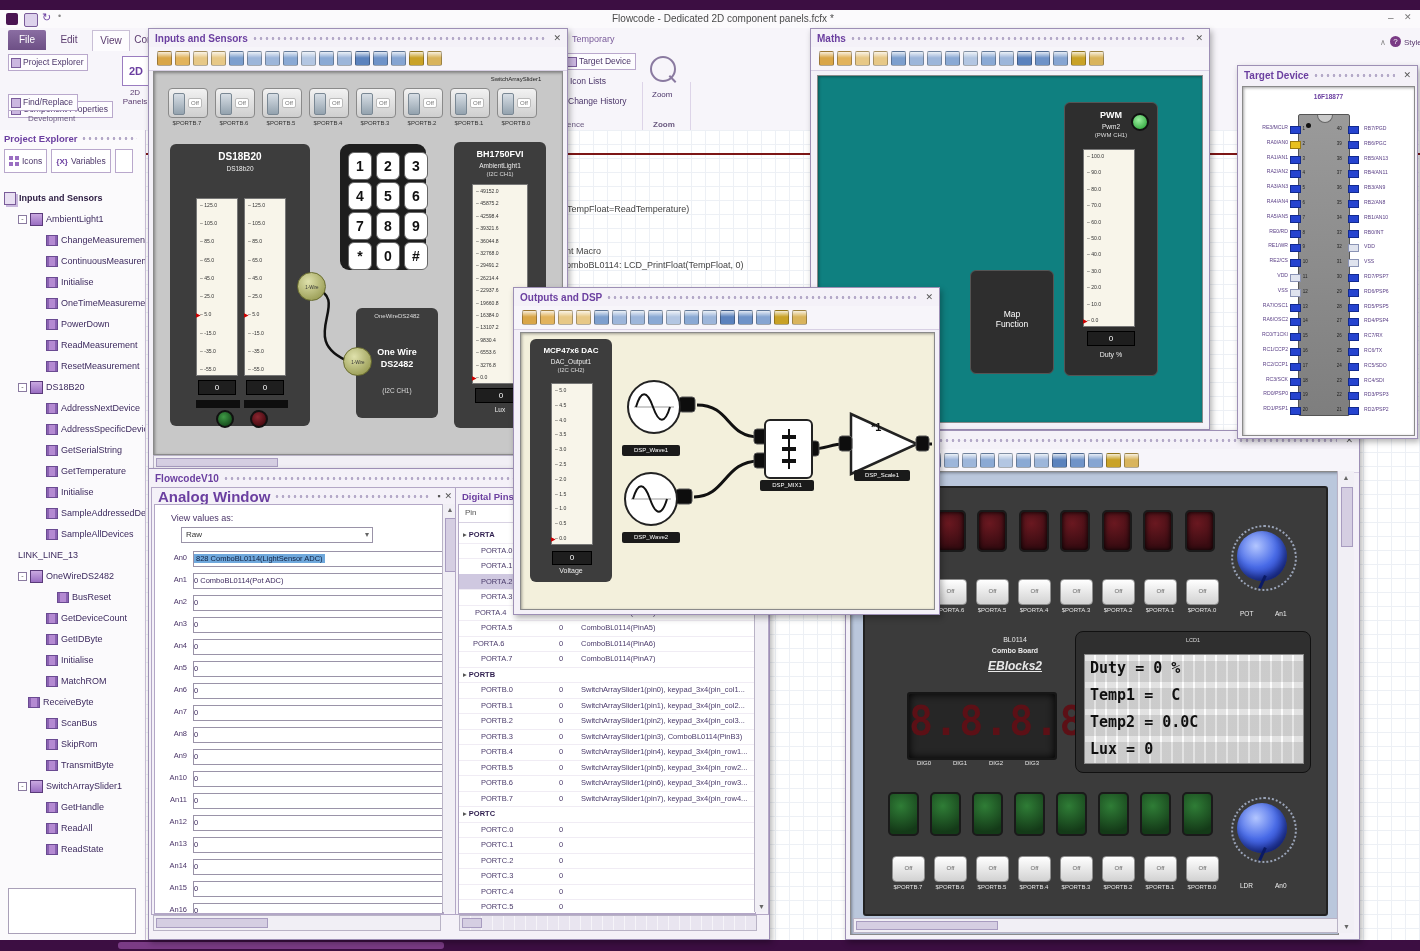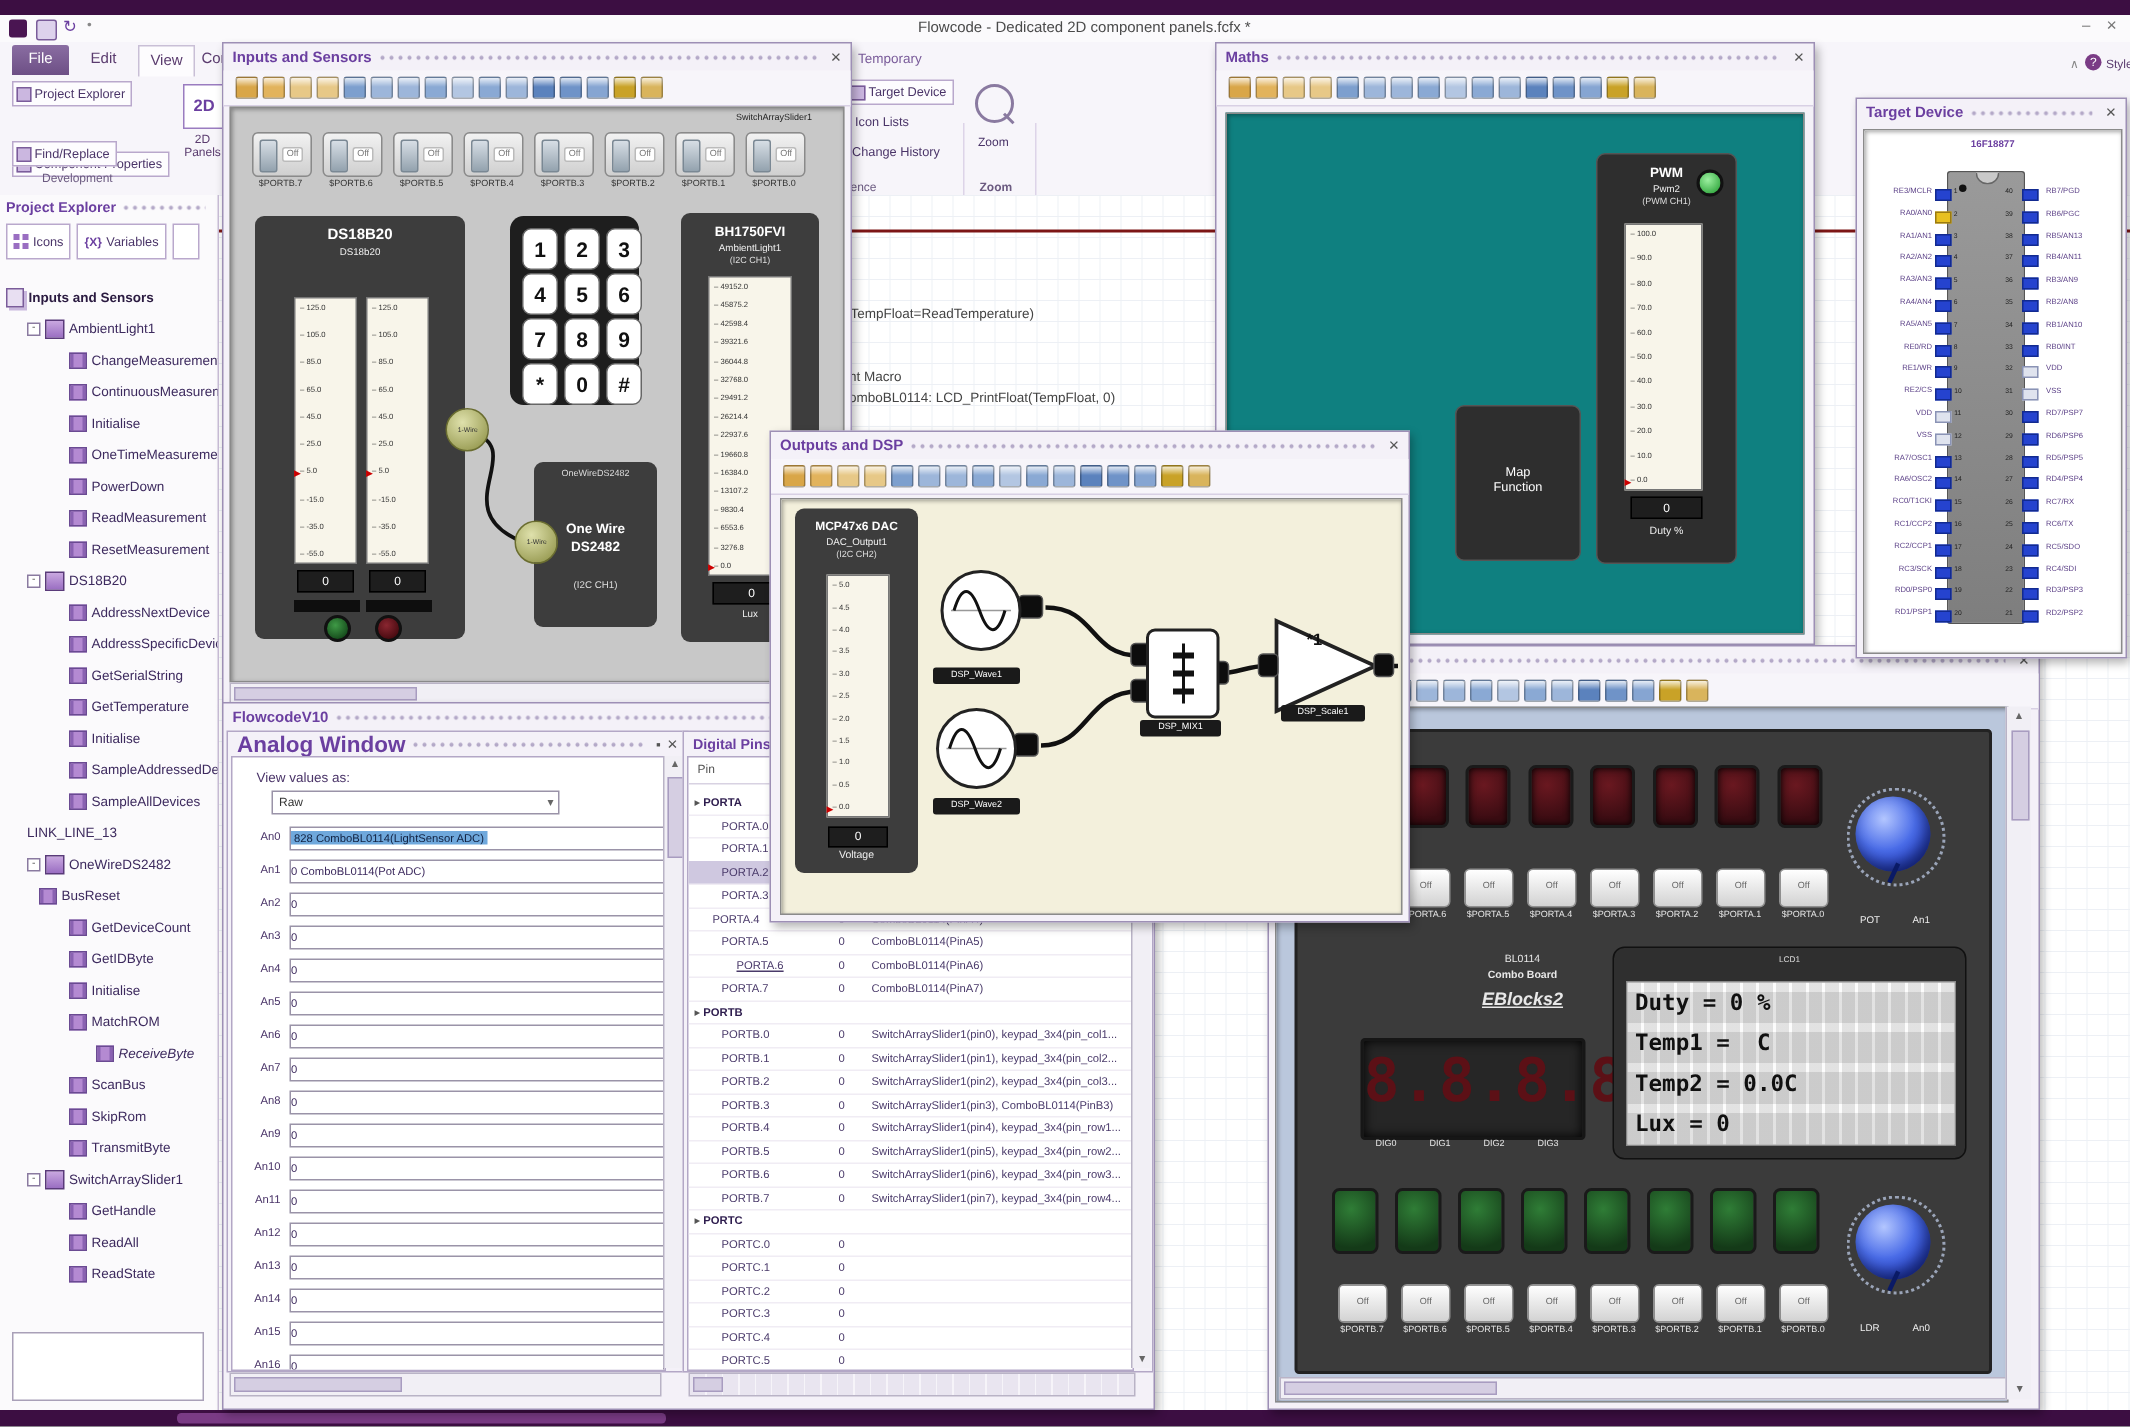--- a/index.html
+++ b/index.html
@@ -274,41 +274,41 @@
           <span>SampleAllDevices</span>
         </div>
         <div class="trow" style="top: 357px; padding-left: 18px;">
           <span>LINK_LINE_13</span>
         </div>
         <div class="trow" style="top: 378px; padding-left: 18px;">
           <span class="exp">-</span>
           <span class="ci"></span>
           <span>OneWireDS2482</span>
         </div>
-        <div class="trow" style="top: 399px; padding-left: 26px;">
+        <div class="trow" style="top: 399px; padding-left: 57px;">
           <span class="mi"></span>
           <span>BusReset</span>
         </div>
         <div class="trow" style="top: 420px; padding-left: 46px;">
           <span class="mi"></span>
           <span>GetDeviceCount</span>
         </div>
         <div class="trow" style="top: 441px; padding-left: 46px;">
           <span class="mi"></span>
           <span>GetIDByte</span>
         </div>
         <div class="trow" style="top: 462px; padding-left: 46px;">
           <span class="mi"></span>
           <span>Initialise</span>
         </div>
         <div class="trow" style="top: 483px; padding-left: 46px;">
           <span class="mi"></span>
           <span>MatchROM</span>
         </div>
-        <div class="trow" style="top: 504px; padding-left: 64px; font-style: italic;">
+        <div class="trow" style="top: 504px; padding-left: 28px;">
           <span class="mi"></span>
           <span>ReceiveByte</span>
         </div>
         <div class="trow" style="top: 525px; padding-left: 46px;">
           <span class="mi"></span>
           <span>ScanBus</span>
         </div>
         <div class="trow" style="top: 546px; padding-left: 46px;">
           <span class="mi"></span>
           <span>SkipRom</span>
@@ -627,21 +627,21 @@
       <div class="abs" id="dg-body" style="left:2px;top:16px;width:296px;height:408px;background:#fff;border:1px solid #b3a7c6;overflow:hidden;">
         <div class="abs" style="left:6px;top:3px;font-size:8px;color:#555;">Pin</div>
         <div class="abs" style="left:0;top:17px;width:296px;height:1px;background:#d8d2e2;"></div>
       <div class="dgrow" style="top: 22px;"><span style="margin-left:4px;color:#555;">▸</span> <b>PORTA</b></div>
           <div class="dgrow" style="top: 37.5px;"><span style="margin-left:22px;">PORTA.0</span></div>
           <div class="dgrow" style="top: 53px;"><span style="margin-left:22px;">PORTA.1</span></div>
           <div class="dgrow" style="top: 68.5px; background: rgb(207, 200, 224);"><span style="margin-left:22px;">PORTA.2</span></div>
           <div class="dgrow" style="top: 84px;"><span style="margin-left:22px;">PORTA.3</span></div>
           <div class="dgrow" style="top: 99.5px;"><span style="margin-left:16px;">PORTA.4</span><span style="position:absolute;left:100px;">0</span><span style="position:absolute;left:122px;">ComboBL0114(PinA4)</span></div>
           <div class="dgrow" style="top: 115px;"><span style="margin-left:22px;">PORTA.5</span><span style="position:absolute;left:100px;">0</span><span style="position:absolute;left:122px;">ComboBL0114(PinA5)</span></div>
-          <div class="dgrow" style="top: 130.5px;"><span style="margin-left:32px;text-decoration:underline;">PORTA.6</span><span style="position:absolute;left:100px;">0</span><span style="position:absolute;left:122px;">ComboBL0114(PinA6)</span></div>
+          <div class="dgrow" style="top: 130.5px;"><span style="margin-left:14px;">PORTA.6</span><span style="position:absolute;left:100px;">0</span><span style="position:absolute;left:122px;">ComboBL0114(PinA6)</span></div>
           <div class="dgrow" style="top: 146px;"><span style="margin-left:22px;">PORTA.7</span><span style="position:absolute;left:100px;">0</span><span style="position:absolute;left:122px;">ComboBL0114(PinA7)</span></div>
           <div class="dgrow" style="top: 161.5px;"><span style="margin-left:4px;color:#555;">▸</span> <b>PORTB</b></div>
           <div class="dgrow" style="top: 177px;"><span style="margin-left:22px;">PORTB.0</span><span style="position:absolute;left:100px;">0</span><span style="position:absolute;left:122px;">SwitchArraySlider1(pin0), keypad_3x4(pin_col1...</span></div>
           <div class="dgrow" style="top: 192.5px;"><span style="margin-left:22px;">PORTB.1</span><span style="position:absolute;left:100px;">0</span><span style="position:absolute;left:122px;">SwitchArraySlider1(pin1), keypad_3x4(pin_col2...</span></div>
           <div class="dgrow" style="top: 208px;"><span style="margin-left:22px;">PORTB.2</span><span style="position:absolute;left:100px;">0</span><span style="position:absolute;left:122px;">SwitchArraySlider1(pin2), keypad_3x4(pin_col3...</span></div>
           <div class="dgrow" style="top: 223.5px;"><span style="margin-left:22px;">PORTB.3</span><span style="position:absolute;left:100px;">0</span><span style="position:absolute;left:122px;">SwitchArraySlider1(pin3), ComboBL0114(PinB3)</span></div>
           <div class="dgrow" style="top: 239px;"><span style="margin-left:22px;">PORTB.4</span><span style="position:absolute;left:100px;">0</span><span style="position:absolute;left:122px;">SwitchArraySlider1(pin4), keypad_3x4(pin_row1...</span></div>
           <div class="dgrow" style="top: 254.5px;"><span style="margin-left:22px;">PORTB.5</span><span style="position:absolute;left:100px;">0</span><span style="position:absolute;left:122px;">SwitchArraySlider1(pin5), keypad_3x4(pin_row2...</span></div>
           <div class="dgrow" style="top: 270px;"><span style="margin-left:22px;">PORTB.6</span><span style="position:absolute;left:100px;">0</span><span style="position:absolute;left:122px;">SwitchArraySlider1(pin6), keypad_3x4(pin_row3...</span></div>
           <div class="dgrow" style="top: 285.5px;"><span style="margin-left:22px;">PORTB.7</span><span style="position:absolute;left:100px;">0</span><span style="position:absolute;left:122px;">SwitchArraySlider1(pin7), keypad_3x4(pin_row4...</span></div>

